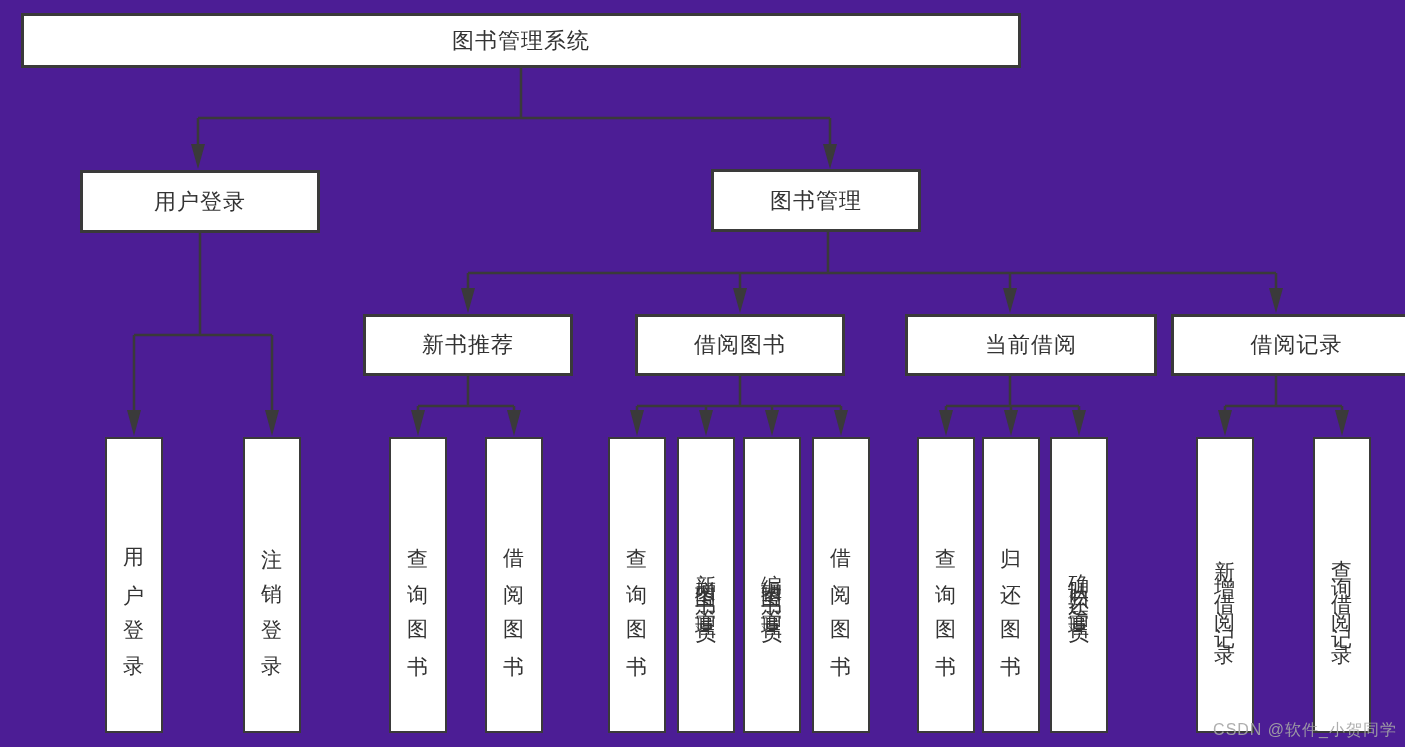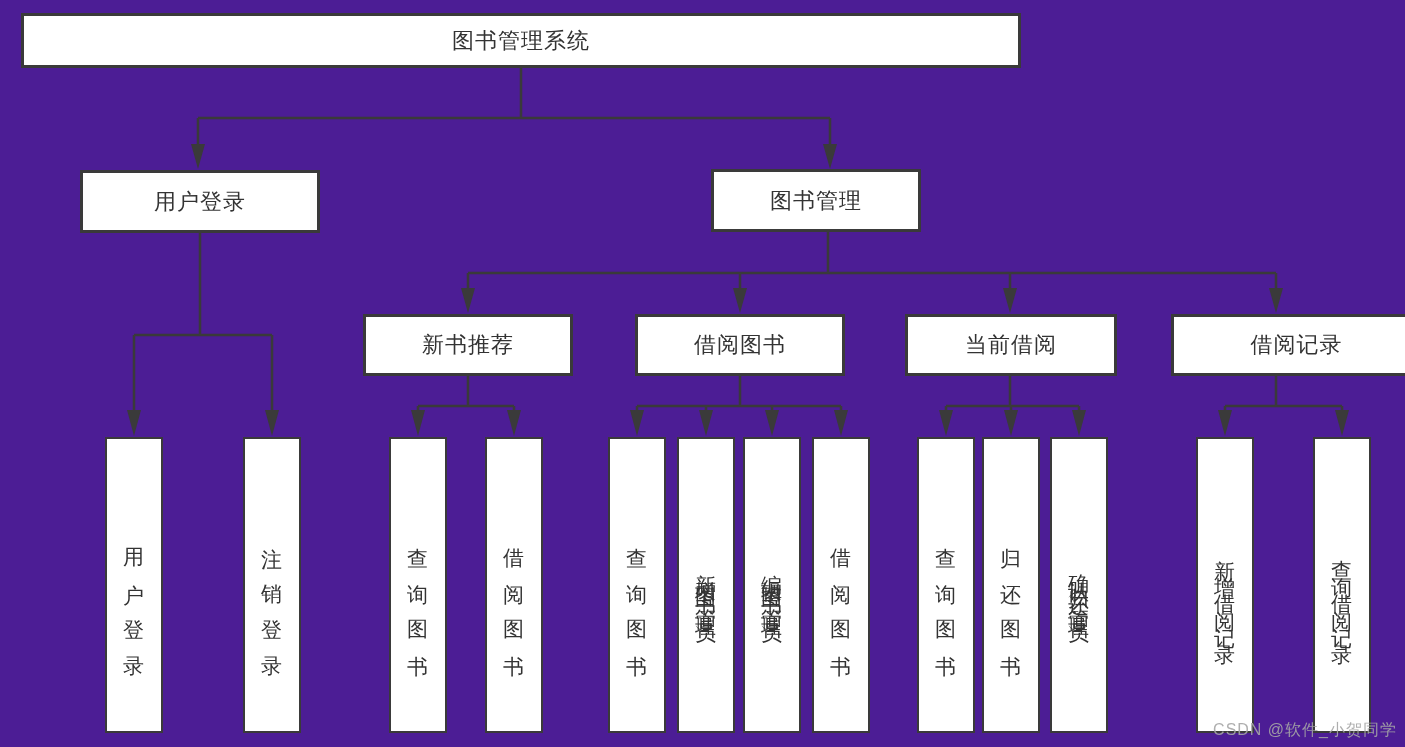--- a/index.html
+++ b/index.html
@@ -89,21 +89,21 @@
   <div class="box h-box" style="left:711px;top:169px;width:210px;height:63px;">
     <span>图书管理</span>
   </div>
 
   <div class="box h-box" style="left:363px;top:314px;width:210px;height:62px;">
     <span>新书推荐</span>
   </div>
   <div class="box h-box" style="left:635px;top:314px;width:210px;height:62px;">
     <span>借阅图书</span>
   </div>
-  <div class="box h-box" style="left:905px;top:314px;width:212px;height:62px;justify-content:center;">
+  <div class="box h-box" style="left:905px;top:314px;width:252px;height:62px;justify-content:center;">
     <span>当前借阅</span>
   </div>
   <div class="box h-box" style="left:1171px;top:314px;width:251px;height:62px;">
     <span>借阅记录</span>
   </div>
 
   <div class="box v-box sp-lg" style="left:105px;top:437px;width:58px;height:296px;">
     <span>用户登录</span>
   </div>
   <div class="box v-box sp-lg" style="left:243px;top:437px;width:58px;height:296px;">

